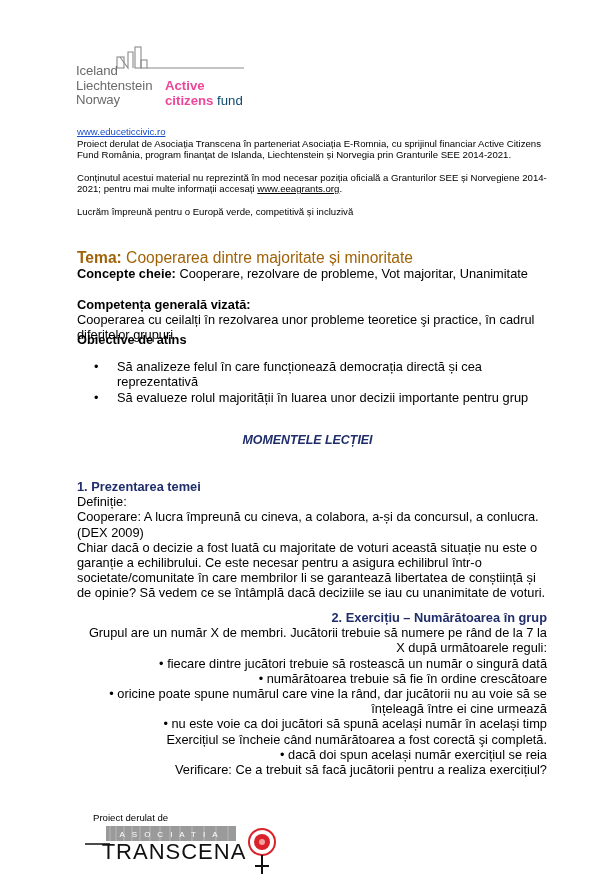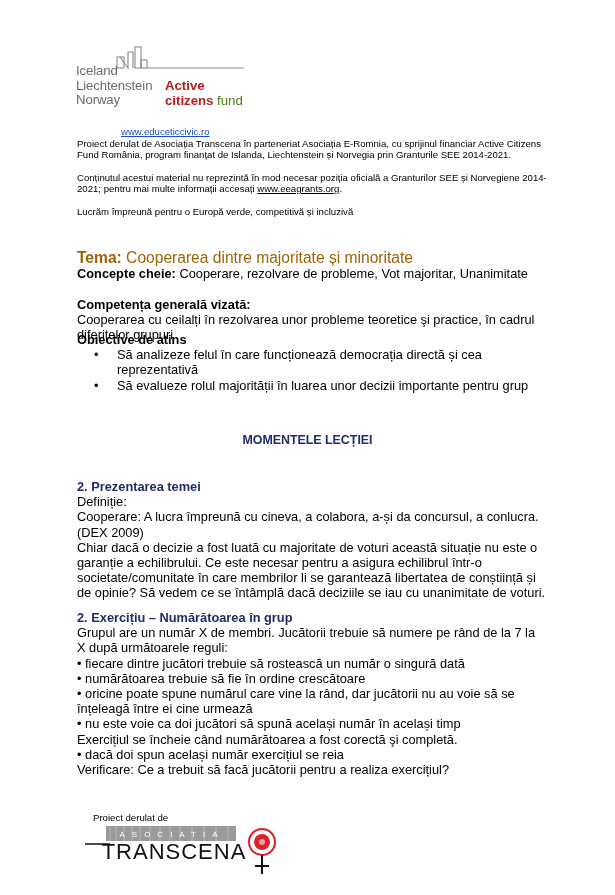--- a/index.html
+++ b/index.html
@@ -4,39 +4,39 @@
 <style>
   html, body { margin: 0; padding: 0; background: #ffffff; }
   body { width: 615px; height: 895px; position: relative; overflow: hidden;
          font-family: "Liberation Sans", sans-serif; color: #000; }
   .page { position: absolute; left: 0; top: 0; width: 615px; height: 723px; }
 
   
   .logo { position: absolute; left: 76px; top: 46px; width: 170px; height: 62px; }
   .logo .countries { position: absolute; left: 0; top: 18px; font-size: 13.2px; line-height: 14.5px; color: #6b6b6b; letter-spacing: -0.1px; }
   .logo .acf { position: absolute; left: 89px; top: 33px; font-size: 13.2px; line-height: 14.5px; color: #333; }
-  .logo .acf b { font-weight: bold; color: #b91c1c; }
-  .logo .acf span.fund { color: #4d7c0f; }
+  .logo .acf b { font-weight: bold; color: #ec4899; }
+  .logo .acf span.fund { color: #0c4a6e; }
   .logo svg { position: absolute; left: 40px; top: 0px; }
 
   .small { font-size: 9.6px; line-height: 11.5px; }
   .block { position: absolute; left: 77px; width: 470px; }
   .title-small { font-weight: bold; }
-  a.link { color: #1a4ec8; text-decoration: underline; margin-left: 44px; }
+  a.link { color: #1a4ec8; text-decoration: underline; }
   a.link-dark { color: #000; text-decoration: underline; text-align: center; }
 
   .normal { font-size: 12.8px; line-height: 15.2px; }
   .tema { font-size: 15.6px; line-height: 18px; color: #a16207; }
   .tema b { font-weight: bold; }
   .bold { font-weight: bold; }
   .navy { color: #1f2d6b; }
   ul.obj { margin: 0; padding-left: 40px; list-style: none; }
   ul.obj li { position: relative; padding-left: 0; }
   ul.obj li:before { content: "\2022"; position: absolute; left: -23px; top: 0; }
-  .center-title { position: absolute; left: 0; width: 615px; text-align: center; font-weight: bold; font-size: 12.4px; color: #1f2d6b; }
+  .center-title { position: absolute; left: 0; width: 615px; text-align: center; font-weight: bold; font-size: 12.4px; color: #1f2d6b; font-style: italic; }
 
   .footer-label { position: absolute; left: 93px; top: 812px; font-size: 9.6px; }
   .transcena { position: absolute; left: 80px; top: 822px; width: 200px; height: 60px; }
 </style>
 </head>
 <body>
 
 <div class="page">
 
   <div class="logo">
@@ -78,35 +78,35 @@
   </div>
 
   <div class="block normal" style="top:297px; width:460px;">
     <div class="bold">Competența generală vizată:</div>
     <div>Cooperarea cu ceilalți în rezolvarea unor probleme teoretice şi practice, în cadrul diferitelor grupuri</div>
   </div>
 
   <div class="block normal" style="top:332px; width:480px;">
     <div class="bold">Obiective de atins</div>
     <ul class="obj">
-      <li style="padding-right:60px;">Să analizeze felul în care funcționează democrația directă și cea reprezentativă</li>
+      <li style="padding-right:60px;margin-top:12px;">Să analizeze felul în care funcționează democrația directă și cea reprezentativă</li>
       <li>Să evalueze rolul majorității în luarea unor decizii importante pentru grup</li>
     </ul>
   </div>
 
   <div class="center-title" style="top:433px;">MOMENTELE LECȚIEI</div>
 
   <div class="block normal" style="top:479px; width:470px;">
-    <div class="bold navy">2. Prezentarea temei</div>
+    <div class="bold navy">1. Prezentarea temei</div>
     <div>Definiție:</div>
     <div>Cooperare: A lucra împreună cu cineva, a colabora, a-și da concursul, a conlucra. (DEX 2009)</div>
     <div>Chiar dacă o decizie a fost luată cu majoritate de voturi această situație nu este o garanție a echilibrului. Ce este necesar pentru a asigura echilibrul într-o societate/comunitate în care membrilor li se garantează libertatea de conștiință și de opinie? Să vedem ce se întâmplă dacă deciziile se iau cu unanimitate de voturi.</div>
   </div>
 
-  <div class="block normal" style="top:610px; width:470px;">
+  <div class="block normal" style="top:610px; width:470px;text-align:right;">
     <div class="bold navy">2. Exercițiu – Numărătoarea în grup</div>
     <div>Grupul are un număr X de membri. Jucătorii trebuie să numere pe rând de la 7 la X după următoarele reguli:</div>
     <div>• fiecare dintre jucători trebuie să rostească un număr o singură dată</div>
     <div>• numărătoarea trebuie să fie în ordine crescătoare</div>
     <div>• oricine poate spune numărul care vine la rând, dar  jucătorii nu au voie să se înțeleagă între ei cine urmează</div>
     <div>• nu este voie ca doi jucători să spună același număr în același timp</div>
     <div>Exercițiul se încheie când numărătoarea a fost corectă şi completă.</div>
     <div>• dacă doi spun același număr exercițiul se reia</div>
     <div>Verificare: Ce a trebuit să facă jucătorii pentru a realiza exercițiul?</div>
   </div>

